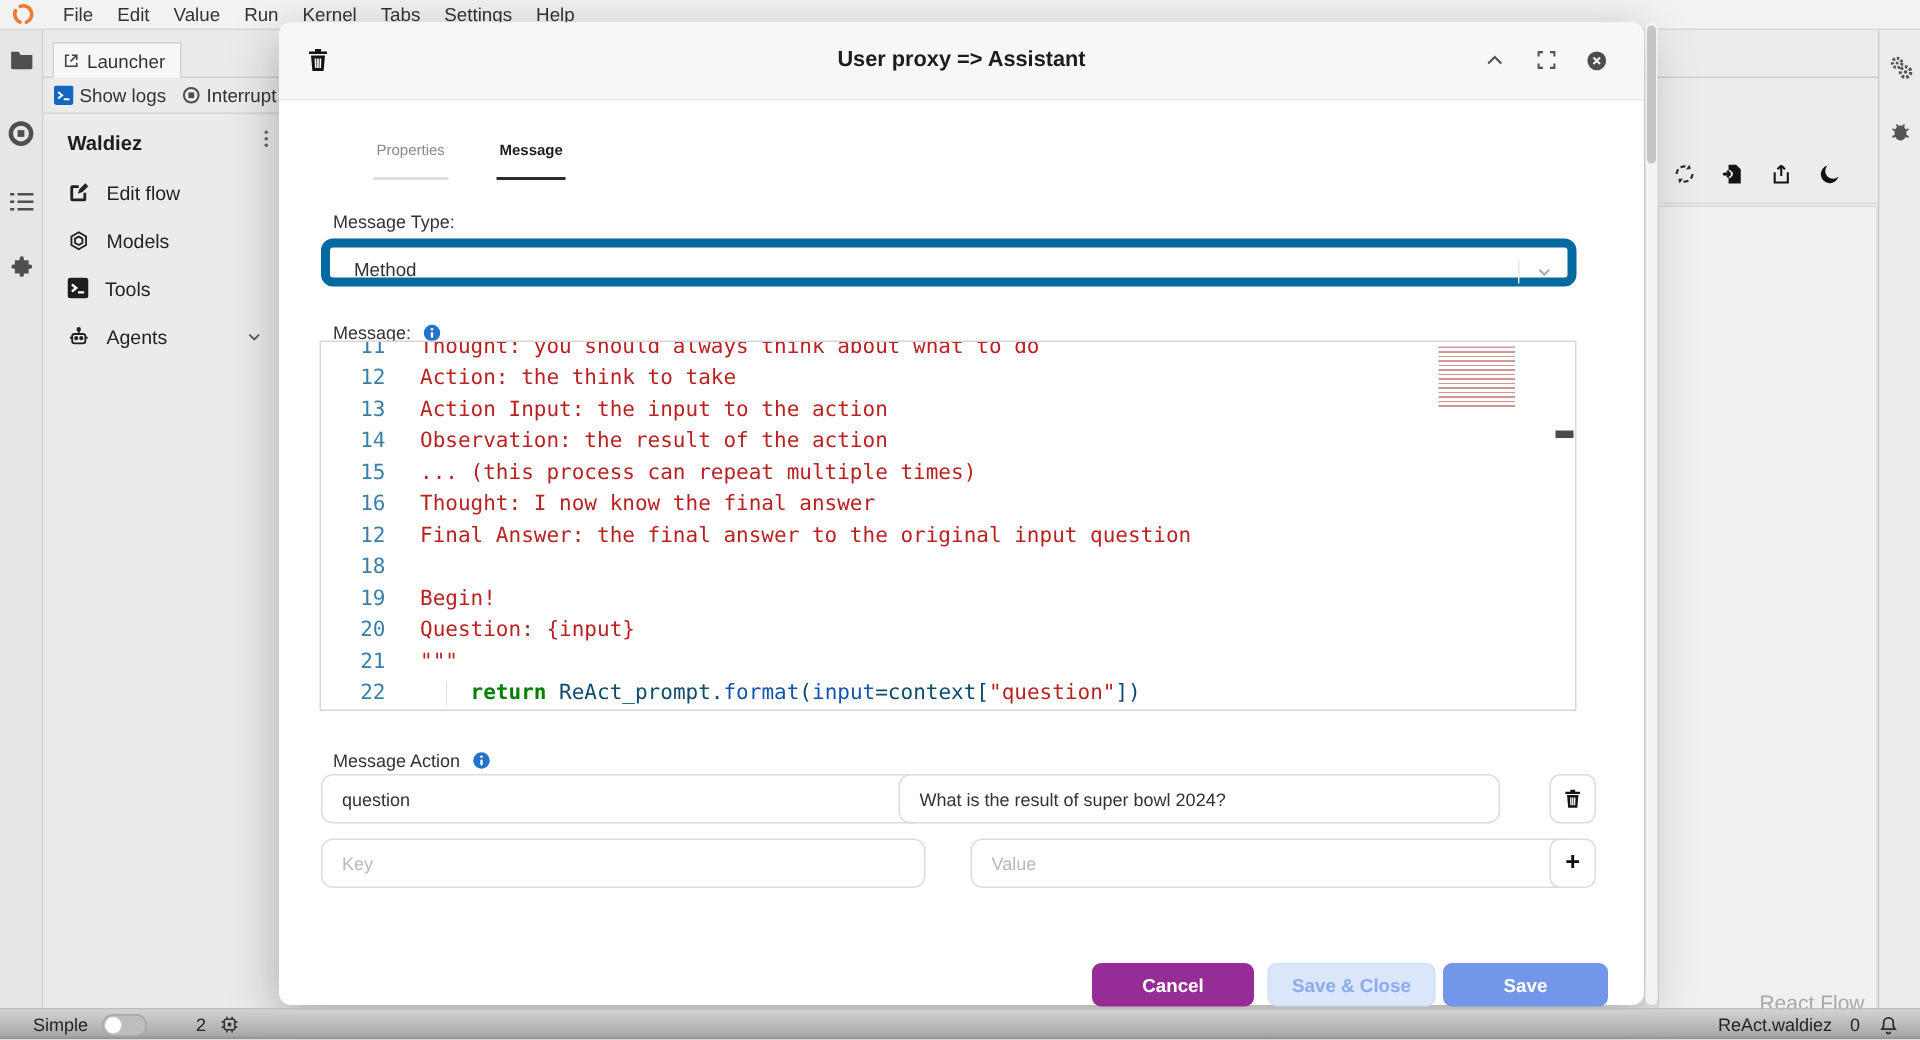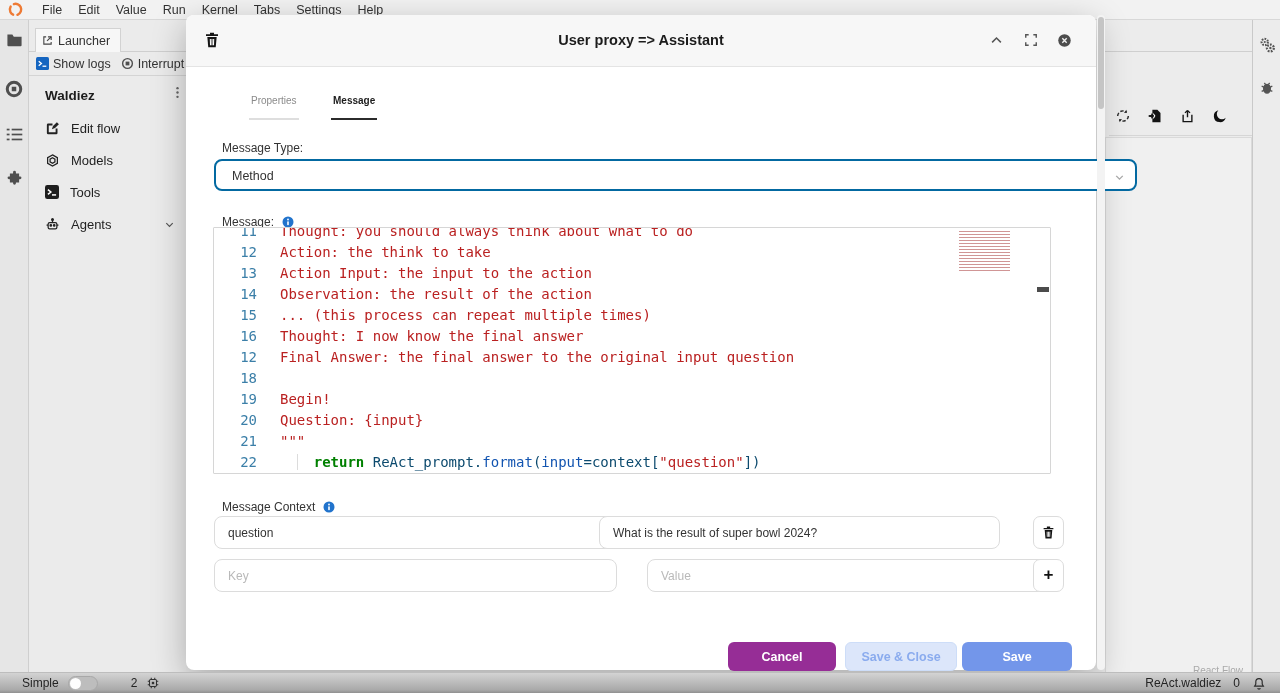--- a/index.html
+++ b/index.html
@@ -50,22 +50,22 @@
   #m-collapse { position:absolute; right:92px; top:18px; cursor:pointer; }
   #m-expand { position:absolute; right:58px; top:18px; cursor:pointer; }
   #m-close { position:absolute; right:24px; top:18px; cursor:pointer; }
 
   .m-tab { position:absolute; top:80px; height:25px; font-size:10px; padding:0 2px; cursor:pointer;margin-left:35px; }
   .m-tab.inactive { color:#8a8a8a; border-bottom:2px solid #dedede; }
   .m-tab.active { color:#1d1d1d; font-weight:bold; border-bottom:2px solid #2b2b2b; }
 
   .fldlabel { font-size:12px; color:#333; }
   #mt-label { position:absolute; left:36px; top:126px; }
-  #mt-select { position:absolute; left:28px; top:144px; width:923px; height:32px;
-    border:2px solid #0369a1; border-radius:8px; background:#fff; cursor:pointer; }
+  #mt-select { position:absolute; left:28px; top:144px; width:837px; height:32px;
+    border:6px solid #0369a1; border-radius:8px; background:#fff; cursor:pointer; }
   #mt-value { position:absolute; left:16px; top:8px; font-size:12.5px; color:#333; }
   #mt-sep { position:absolute; right:32px; top:8px; width:1px; height:16px; background:#e6e6e6; }
   #mt-chev { position:absolute; right:9px; top:10px; }
 
   #msg-label-row { position:absolute; left:36px; top:200px; display:flex; align-items:center; gap:8px; }
 
   
   #editor { position:absolute; left:27px; top:212px; width:838px; height:247px;
     border:1px solid #d6d6d6; border-radius:1px; background:#fff; overflow:hidden; cursor:text; }
   #code-scroll { position:absolute; left:0; top:-7px; width:100%; }
@@ -103,21 +103,21 @@
   #modal-scrollbar { left:1097px; top:15px; width:8px; height:655px; background:#f3f3f3; border-radius:4px; }
   #modal-scrollthumb { position:absolute; left:1px; top:2px; width:6px; height:92px; background:#c5c5c5; border-radius:3px; }
 
   
   #rightarea { left:1105px; top:20px; width:175px; height:652px; background:#ececec; }
   .r-hline { position:absolute; left:0; width:147px; height:1px; background:#cfcfcf; }
   #r-toolbar { position:absolute; left:4px; top:76px; width:147px; height:40px;
     border-bottom:1px solid #d6d6d6; display:flex; align-items:center; gap:17px; padding-left:6px; }
   #r-canvas { position:absolute; left:0; top:117px; width:147px; height:548px;
     background:#f0f0f0; border:1px solid #dadada; }
-  #rf-attr { position:absolute; right:8px; bottom:8px; font-size:10px; color:#a9a9a9; }
+  #rf-attr { position:absolute; right:8px; bottom:8px; font-size:14px; color:#a9a9a9; }
   #r-vline { position:absolute; left:147px; top:0; width:1px; height:652px; background:#c9c9c9; }
   #r-strip { position:absolute; left:148px; top:0; width:27px; height:652px; background:#ececec;
     display:flex; flex-direction:column; align-items:center; }
 
   
   #statusbar { left:0; top:672px; width:1280px; height:21px;
     background:linear-gradient(#d3d3d3,#a9a9a9 85%, #8f8f8f);
     border-top:1px solid #bdbdbd; display:flex; align-items:center;
     font-size:12px; color:#242424; }
   #sb-left { display:flex; align-items:center; gap:9px; padding-left:22px; }
@@ -395,21 +395,21 @@
         <div class="code-line"><span class="ln">19</span><span class="code"><span class="tk-str">Begin!</span></span></div>
         <div class="code-line"><span class="ln">20</span><span class="code"><span class="tk-str">Question: {input}</span></span></div>
         <div class="code-line"><span class="ln">21</span><span class="code"><span class="tk-str">"""</span></span></div>
         <div class="code-line"><span class="ln">22</span><span class="code"><span class="tk-plain">  </span><span class="tk-ind">  </span><span class="tk-kw">return</span><span class="tk-plain"> ReAct_prompt.</span><span class="tk-fn">format</span><span class="tk-plain">(</span><span class="tk-fn">input</span><span class="tk-plain">=context[</span><span class="tk-str">"question"</span><span class="tk-plain">])</span></span></div>
       </div>
     <div id="minimap"></div>
     <div id="ed-scrollthumb"></div>
   </div>
 
   <div id="ctx-label-row">
-    <span class="fldlabel">Message Context</span>
+    <span class="fldlabel">Message Action</span>
     <span>
       <svg width="12" height="12" viewBox="0 0 24 24">
           <circle cx="12" cy="12" r="11" fill="#2173cc"></circle>
           <circle cx="12" cy="7" r="1.8" fill="#fff"></circle>
           <rect x="10.4" y="10.5" width="3.2" height="8" rx="1.4" fill="#fff"></rect>
         </svg>
     </span>
   </div>
 
   <input class="ctx-input" style="left: 28px; top: 501px; width: 403px;" value="question">

